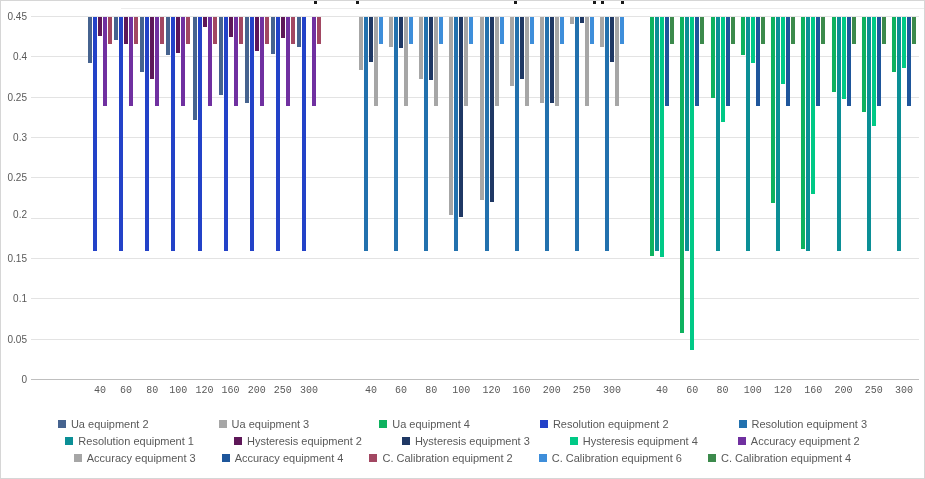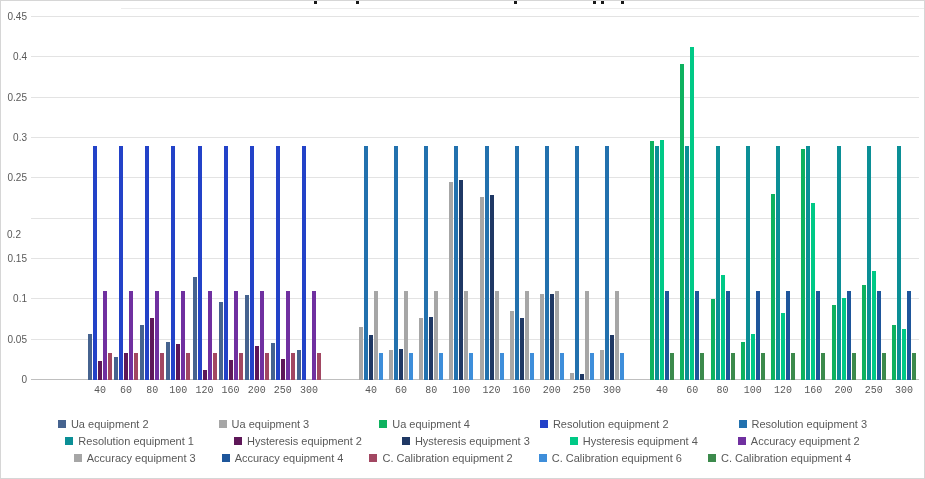--- a/index.html
+++ b/index.html
@@ -22,21 +22,21 @@
     position:absolute;right:0;width:26px;text-align:right;
     font-size:10px;line-height:12px;color:#595959;
   }
   .bar-group{
     position:absolute;bottom:0;height:100%;
     display:flex;justify-content:space-between;align-items:flex-end;
   }
   .g0{left:57px;width:233px;}
   .g1{left:328px;width:265px;}
   .g2{left:619px;width:266px;}
-  .cluster{position:relative;display:flex;align-items:flex-end;gap:1px;height:100%;font-family:Liberation Mono, monospace;}
+  .cluster{position:relative;display:flex;align-items:flex-start;gap:1px;height:100%;font-family:Liberation Mono, monospace;}
   .bar{width:4px;}
   .xlabel{
     position:absolute;top:calc(100% + 5px);left:50%;transform:translateX(-50%);
     font-size:10px;color:#595959;white-space:nowrap;
   }
   .legend{position:absolute;left:0;right:0;top:414px;display:flex;flex-direction:column;}
   .legend-row{display:flex;justify-content:center;height:17px;}
   .r0{gap:70px;}
   .r1{gap:40px;}
   .r2{gap:26px;}
@@ -54,21 +54,21 @@
       <div class="tfrag" style="left: 513px;"></div>
       <div class="tfrag" style="left: 592px;"></div>
       <div class="tfrag" style="left: 600px;"></div>
       <div class="tfrag" style="left: 620px;"></div>
     </div>
   <div class="y-axis">
       <div class="ytick" style="bottom: -6px;">0</div>
       <div class="ytick" style="bottom: 34.3333px;">0.05</div>
       <div class="ytick" style="bottom: 74.6667px;">0.1</div>
       <div class="ytick" style="bottom: 115px; margin-left: 24px;">0.15</div>
-      <div class="ytick" style="bottom: 139px; text-align: center;">0.2</div>
+      <div class="ytick" style="bottom: 159px;">0.2</div>
       <div class="ytick" style="bottom: 195.667px;">0.25</div>
       <div class="ytick" style="bottom: 236px;">0.3</div>
       <div class="ytick" style="bottom: 276.333px;">0.25</div>
       <div class="ytick" style="bottom: 316.667px;">0.4</div>
       <div class="ytick" style="bottom: 357px;">0.45</div>
     </div>
   <div class="plot">
       <div class="gridline zero" style="bottom: 0px;"></div>
       <div class="gridline" style="bottom: 40.3333px;"></div>
       <div class="gridline" style="bottom: 80.6667px;"></div>

